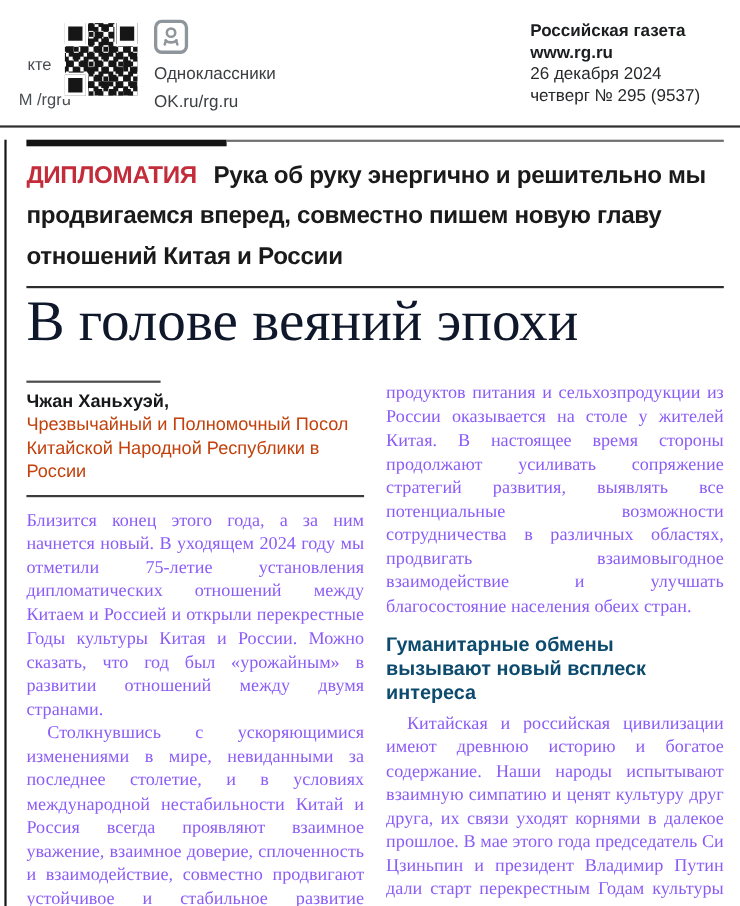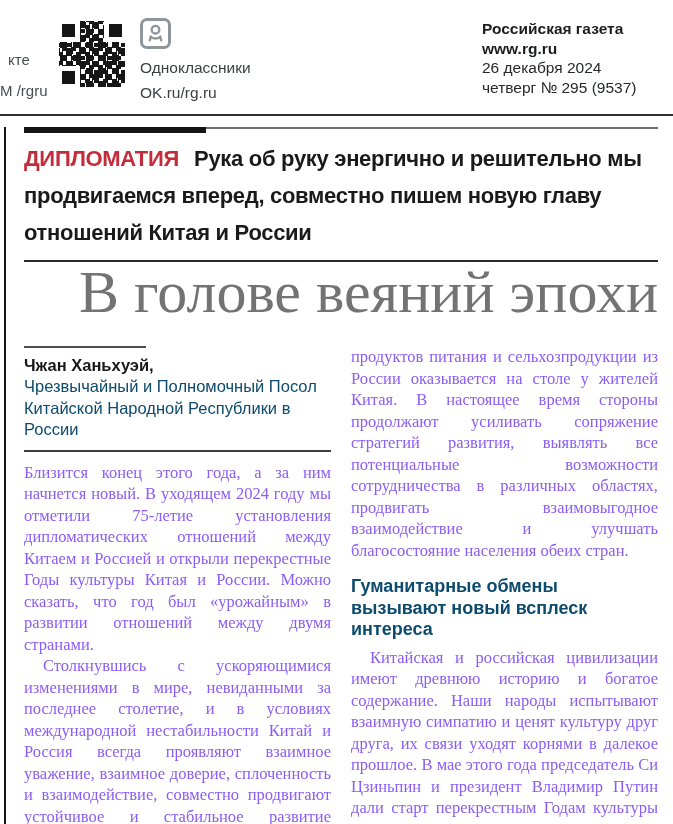--- a/index.html
+++ b/index.html
@@ -6,21 +6,21 @@
   .page {
     position:relative; width:673px; height:824px; overflow:hidden;
     background:#ffffff; font-family:"Liberation Sans", sans-serif; color:#1c1c1c;
     margin:0 auto;
   }
 
   
   .header { position:absolute; left:0; top:0; width:673px; height:116px;
             border-bottom:2px solid #2f2f2f; box-sizing:border-box; }
 
-  .social-cut { position:absolute; left:0; top:44px; font-size:15px; color:#494e53; line-height:31px; }
+  .social-cut { position:absolute; left:17px; top:44px; font-size:15px; color:#494e53; line-height:31px; }
   .social-cut .l1 { padding-left:8px; }
 
   .qr { position:absolute; left:58px; top:20px; width:68px; height:68px;
         background:
           conic-gradient(#161616 25%, transparent 0 50%, #161616 0 75%, transparent 0) 2px 2px/13px 13px,
           conic-gradient(#161616 25%, #ffffff 0 50%, #161616 0 75%, #ffffff 0) 0 0/9px 9px;
         outline:3px solid #fff; outline-offset:-1px; }
   .qr .finder { position:absolute; width:19px; height:19px; background:#161616;
                 box-shadow: inset 0 0 0 3px #ffffff, 0 0 0 2px #ffffff; }
   .qr .finder::after { content:""; position:absolute; inset:5px; background:#161616; }
@@ -47,32 +47,32 @@
   .kicker-bar .thick { position:absolute; left:0; top:0; width:182px; height:6px; background:#141414; }
   .kicker-bar .thin  { position:absolute; left:182px; right:0; top:0; height:2px; background:#6e6e6e; }
 
   .kicker { margin:7px 0 0 0; font-size:22px; line-height:37px; font-weight:bold;
             letter-spacing:-0.3px; color:#1a1a1a; }
   .kicker-label { margin-right:15px; }
 
   .rule-headline { border-top:2px solid #2c2c2c; margin-top:9px; }
 
   .headline { margin:2px 0 0 0; font-family:"Liberation Serif","DejaVu Serif",serif;
-              font-weight:normal; font-size:60px; line-height:57px; color:#737373;text-align:right; }
+              font-weight:normal; font-size:52px; line-height:57px; color:#0f172a; }
 
   .columns { display:flex; gap:20px; margin-top:25px; }
   .col { width:307px; }
 
   .body-para { margin:0; font-family:"Liberation Serif","DejaVu Serif",serif;
                font-size:16.5px; line-height:21.5px; text-align:justify; color:#8b5cf6; }
   .indent { text-indent:19px; }
 
   .author-rule { width:122px; border-top:2px solid #4d4d4d; }
   .author-name { font-weight:bold; font-size:16.5px; line-height:21px; margin-top:7px; color:#17181a; }
-  .author-role { font-size:16.5px; line-height:21.5px; color:#0c4a6e; }
+  .author-role { font-size:16.5px; line-height:21.5px; color:#c2410c; }
   .author-bottom-rule { border-top:2px solid #3c3c3c; margin:9px 0 10px 0; }
 
   .subheading { font-family:"Liberation Sans",sans-serif; font-size:18px; line-height:21.5px;
                 font-weight:bold; margin:15px 0 6px 0; color:#0c4a6e; }
 
   .red { color:#c32c3a; }
 </style>
 </head>
 <body>
 

